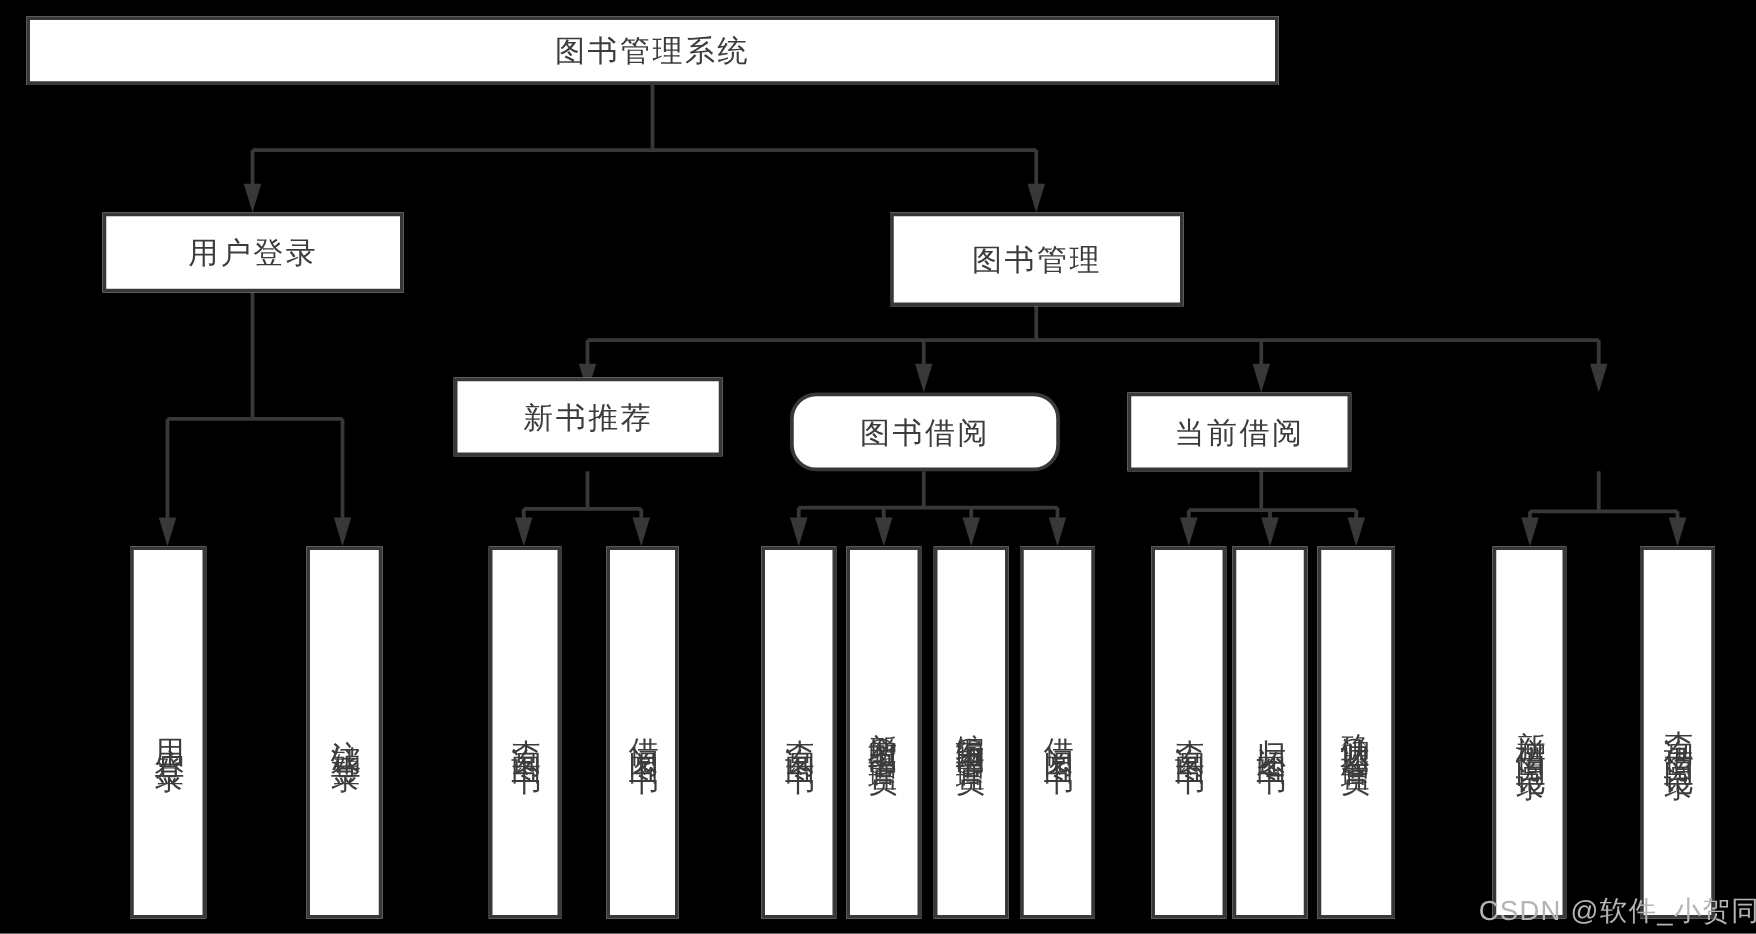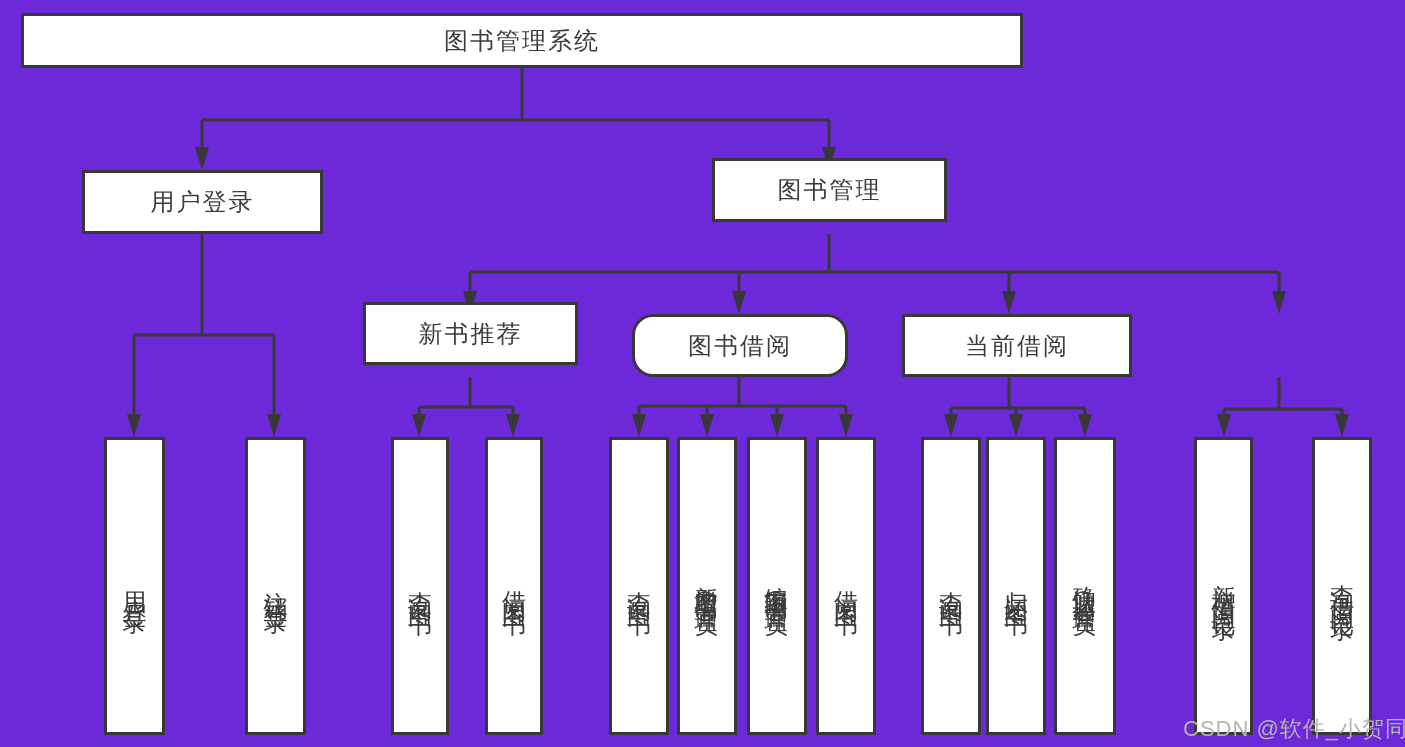--- a/index.html
+++ b/index.html
@@ -5,21 +5,21 @@
   html, body {
     margin: 0;
     padding: 0;
     background: #ffffff;
     font-family: "Liberation Sans", sans-serif;
   }
   .canvas {
     position: relative;
     width: 1405px;
     height: 747px;
-    background: #6d28d9;
+    background: #000000;
     overflow: hidden;
     color: #3c3c3c;
   }
   .wires {
     position: absolute;
     left: 0; top: 0;
     width: 1405px;
     height: 747px;
   }
   .node {
@@ -109,31 +109,31 @@
     </g>
   </svg>
 
   <div class="node" style="left:21px; top:13px; width:1002px; height:55px;">
     <span>图书管理系统</span>
   </div>
 
   <div class="node" style="left:82px; top:170px; width:241px; height:64px;">
     <span>用户登录</span>
   </div>
-  <div class="node" style="left:712px; top:158px; width:235px; height:64px;">
+  <div class="node" style="left:712px; top:170px; width:235px; height:75px;">
     <span>图书管理</span>
   </div>
 
   <div class="node" style="left:363px; top:302px; width:215px; height:63px;">
     <span>新书推荐</span>
   </div>
   <div class="node" style="left:632px; top:314px; width:216px; height:63px;border-radius:21px;">
     <span>图书借阅</span>
   </div>
-  <div class="node" style="left:902px; top:314px; width:230px; height:63px;">
+  <div class="node" style="left:902px; top:314px; width:179px; height:63px;">
     <span>当前借阅</span>
   </div>
 
   <div class="leaf" style="left:104px; width:61px;">用户登录</div>
   <div class="leaf" style="left:245px; width:61px;">注销登录</div>
 
   <div class="leaf" style="left:391px; width:58px;">查询图书</div>
   <div class="leaf" style="left:485px; width:58px;">借阅图书</div>
 
   <div class="leaf" style="left:609px; width:60px;">查询图书</div>

